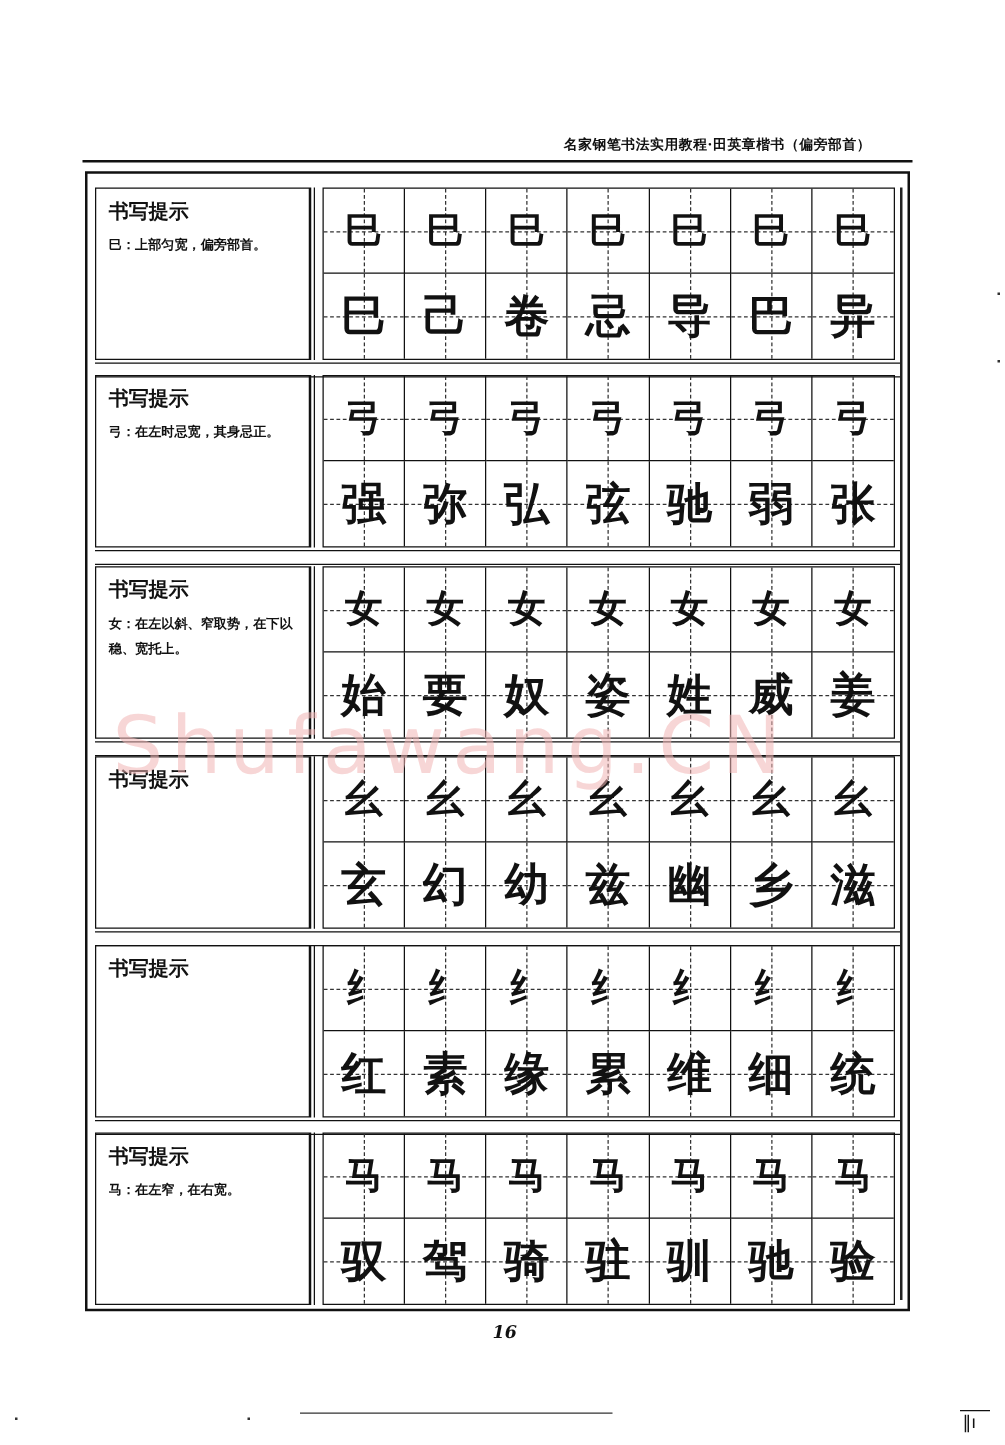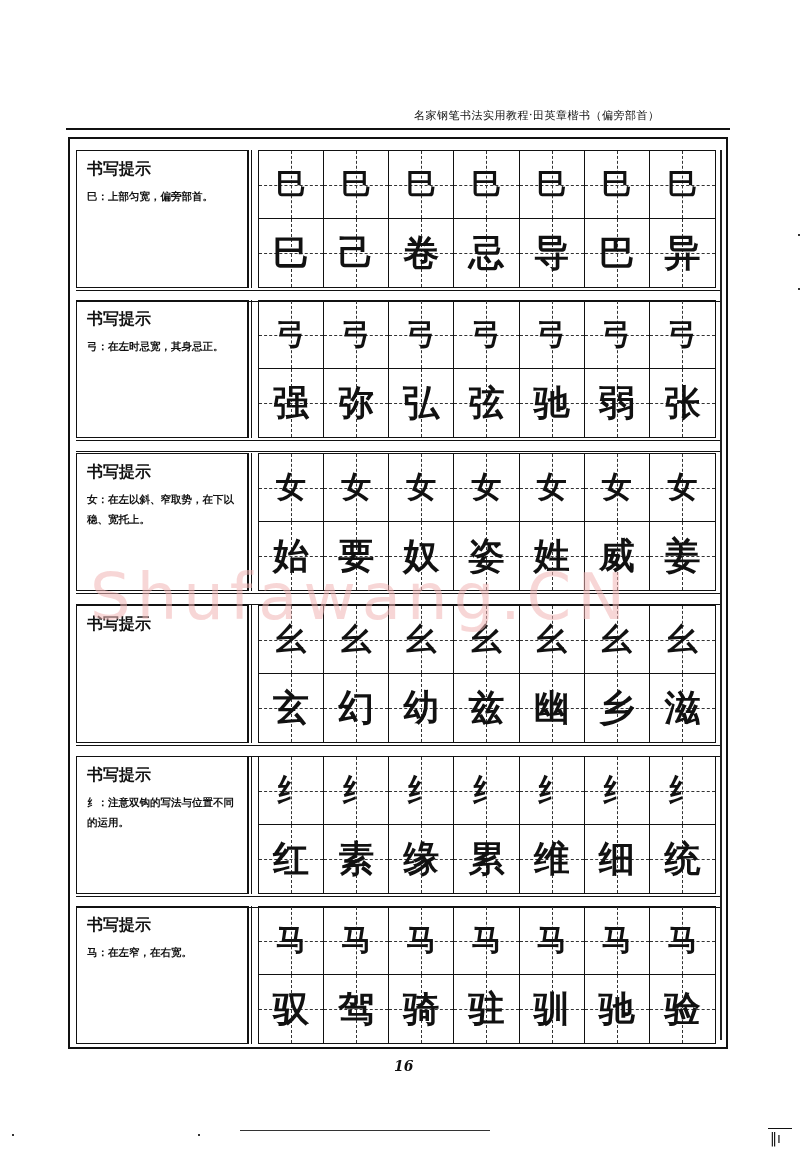--- a/index.html
+++ b/index.html
@@ -1,19 +1,19 @@
 <!DOCTYPE html>
 <html><head>
 <meta charset="utf-8">
 <style>
   html, body { margin: 0; padding: 0; background: #ffffff; }
   body { width: 804px; height: 1156px; position: relative; overflow: hidden;
          font-family: "DejaVu Serif", serif; color: #111; }
   .running-header { position: absolute; top: 108px; left: 414px; width: 320px;
-         font-size: 11px; font-weight: normal; letter-spacing: 0.5px; white-space: nowrap; }
+         font-size: 11px; font-weight: bold; letter-spacing: 0.5px; white-space: nowrap; text-align: center; }
   .header-rule { position: absolute; top: 128px; left: 66px; width: 664px; height: 2px; background: #111; }
   .frame { position: absolute; top: 137px; left: 68px; width: 660px; height: 912px;
            border: 2px solid #111; box-sizing: border-box; }
   .frame-inner-right { position: absolute; top: 150px; left: 720px; width: 2px; height: 890px; background:#222; }
   .section { position: absolute; left: 76px; width: 644px; height: 138px; }
   .tip { position: absolute; left: 0; top: 0; width: 172px; height: 138px;
          border: 1.5px solid #111; box-sizing: border-box; padding: 8px 10px; }
   .tip .tip-title { font-family: "DejaVu Sans", sans-serif; font-weight: bold; font-size: 16px; margin-bottom: 6px; }
   .tip .tip-text { font-family: "DejaVu Sans", sans-serif; font-weight: bold; font-size: 10.5px; line-height: 20px; }
   .tip-divider { position: absolute; left: 172px; top: 0; width: 4px; height: 138px;
@@ -256,21 +256,20 @@
         </div>
         <div class="cell">
           <span>滋</span>
         </div>
       </div>
     </div>
     <div class="gap-band" style="top: 745px;"></div>
     <div class="section" style="top: 756px;">
       <div class="tip">
         <div class="tip-title">书写提示</div>
-        <div class="tip-text">纟：注意双钩的写法与位置不同的运用。</div>
       </div>
       <div class="tip-divider"></div>
       <div class="grid">
         <div class="cell model">
           <span>纟</span>
         </div>
         <div class="cell model">
           <span>纟</span>
         </div>
         <div class="cell model">

